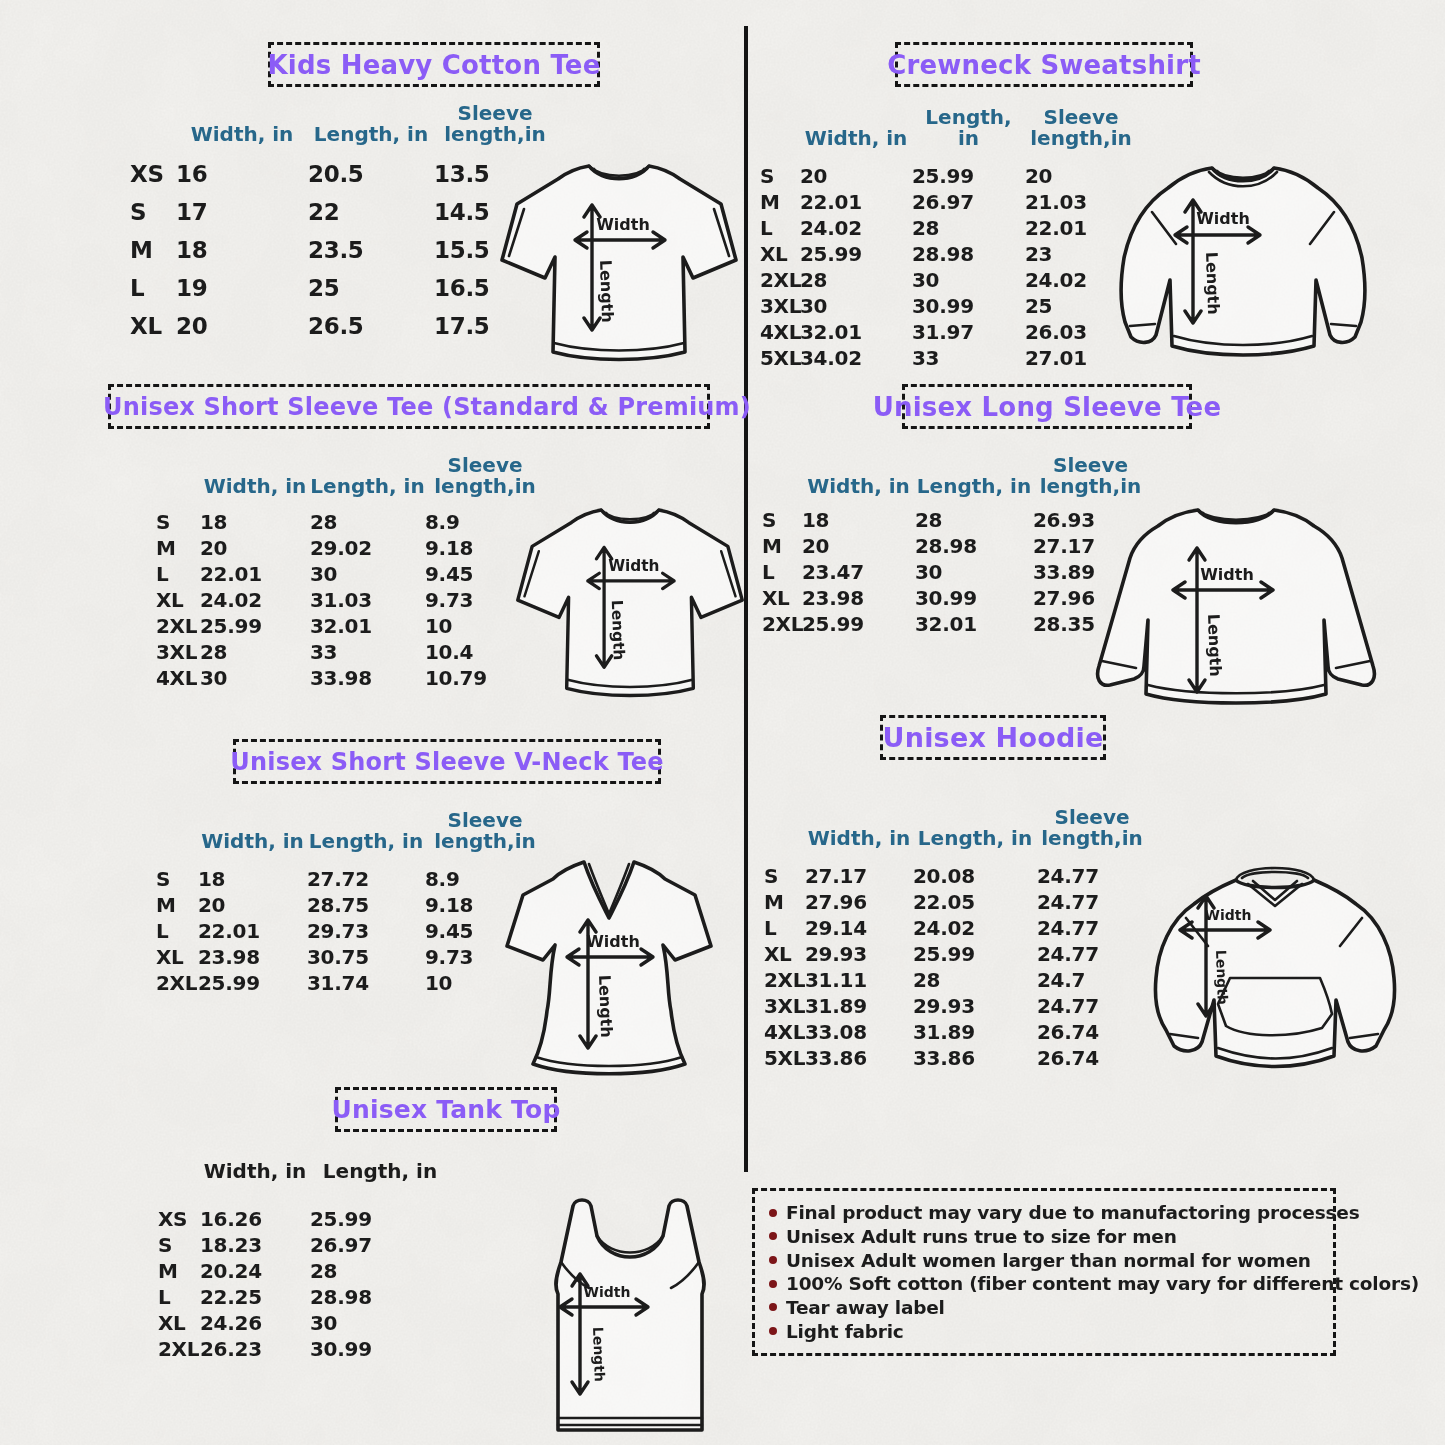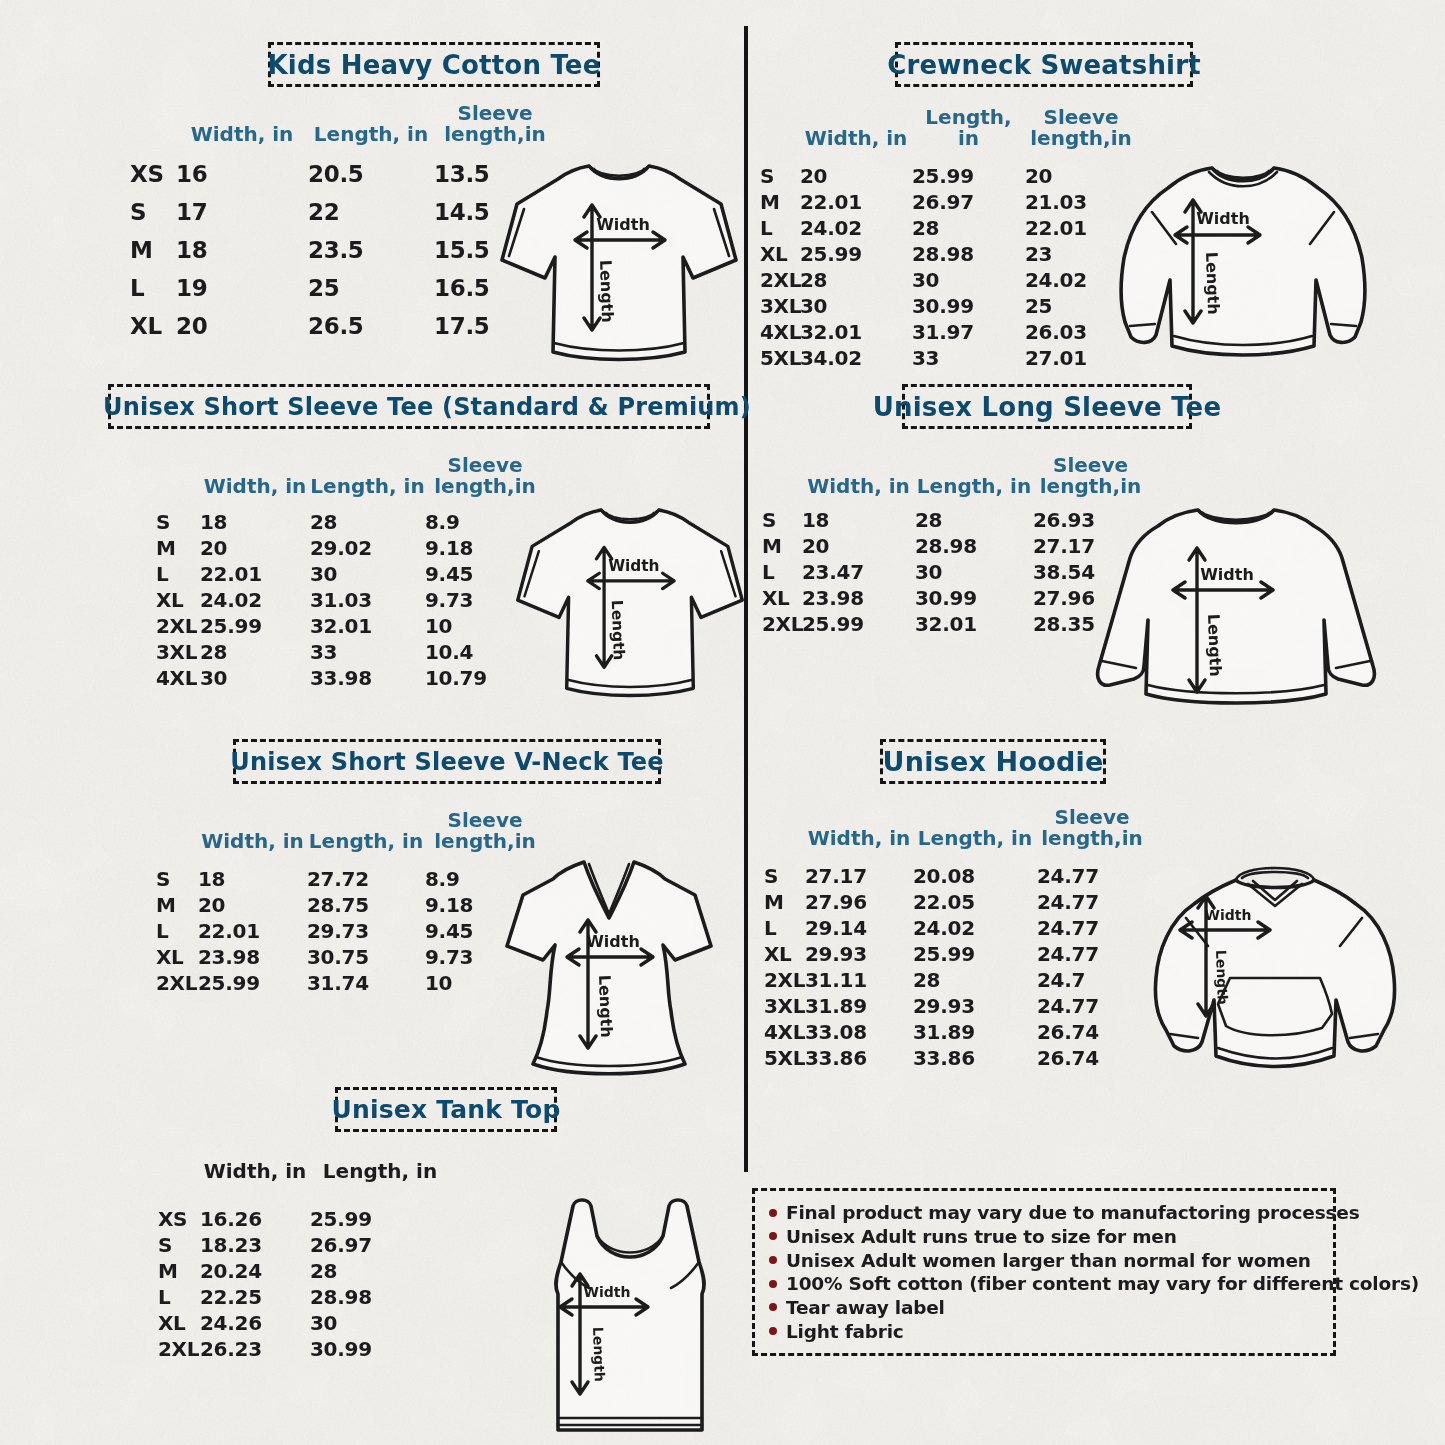--- a/index.html
+++ b/index.html
@@ -11,21 +11,21 @@
   }
   .paper{position:absolute;left:0;top:0;pointer-events:none;}
   .divider{position:absolute;left:744px;top:26px;width:4px;height:1146px;background:#141414;}
 
   .title-box{
     position:absolute;border:3px dashed #151515;
     display:flex;align-items:center;justify-content:center;
     background:transparent;box-sizing:border-box;
   }
   .title-box span{
-    color:#0c4a6e;font-weight:bold;white-space:nowrap;letter-spacing:0.2px;
+    color:#8b5cf6;font-weight:bold;white-space:nowrap;letter-spacing:0.2px;
   }
 
   .size-table{position:absolute;}
   .thead,.row{display:grid;grid-template-columns:var(--cols);}
   .thead{align-items:end;margin-top:15px;}
   .th{
     color:#27678a;font-weight:bold;font-size:20px;text-align:center;
     line-height:1.05;padding-bottom:2px;
   }
   .th.empty{visibility:hidden;}
@@ -307,21 +307,21 @@
           <div class="row">
           <div class="c size">M</div>
           <div class="c">20</div>
           <div class="c">28.98</div>
           <div class="c">27.17</div>
         </div>
           <div class="row">
           <div class="c size">L</div>
           <div class="c">23.47</div>
           <div class="c">30</div>
-          <div class="c">38.54</div>
+          <div class="c">33.89</div>
         </div>
           <div class="row">
           <div class="c size">XL</div>
           <div class="c">23.98</div>
           <div class="c">30.99</div>
           <div class="c">27.96</div>
         </div>
           <div class="row">
           <div class="c size">2XL</div>
           <div class="c">25.99</div>
@@ -392,21 +392,21 @@
       <path class="fillb" d="M86,14 C74,18 62,24 55,31 L25,47 L9,98 L45,112 L57,97 C51,124 53,144 49,163 C46,190 40,206 35,216 C72,229 150,229 187,216 C182,206 176,190 173,163 C169,144 171,124 165,97 L177,112 L213,98 L197,47 L167,31 C160,24 148,18 136,14 C128,38 116,60 111,70 C106,60 94,38 86,14 Z"></path>
       <path class="thin" d="M91,16 C99,38 107,56 111,66 C115,56 123,38 131,16 M38,209 C74,221 148,221 184,209"></path>
       <path class="arrow" d="M90,72 L90,200 M82,84 L90,72 L98,84 M82,188 L90,200 L98,188"></path>
       <path class="arrow" d="M69,109 L155,109 M81,101 L69,109 L81,117 M143,101 L155,109 L143,117"></path>
       <text class="lbl16" x="115" y="99" text-anchor="middle">Width</text>
       <text class="lbl16" transform="rotate(88 101 127)" x="101" y="127">Length</text>
     </svg>
   </section>
 
   <section>
-    <div class="title-box" style="left:880px;top:739px;width:226px;height:45px;">
+    <div class="title-box" style="left:880px;top:715px;width:226px;height:45px;">
       <span style="font-size:27px;">Unisex Hoodie</span>
     </div>
     <div class="size-table" style="left:756px;top:792px;--cols:49px 108px 124px 110px;--gap:12px;">
       <div class="thead">
         <div class="th empty">.</div>
         <div class="th">Width, in</div>
         <div class="th">Length, in</div>
         <div class="th">
             <span class="l2">Sleeve</span>
             <span class="l2">length,in</span>

